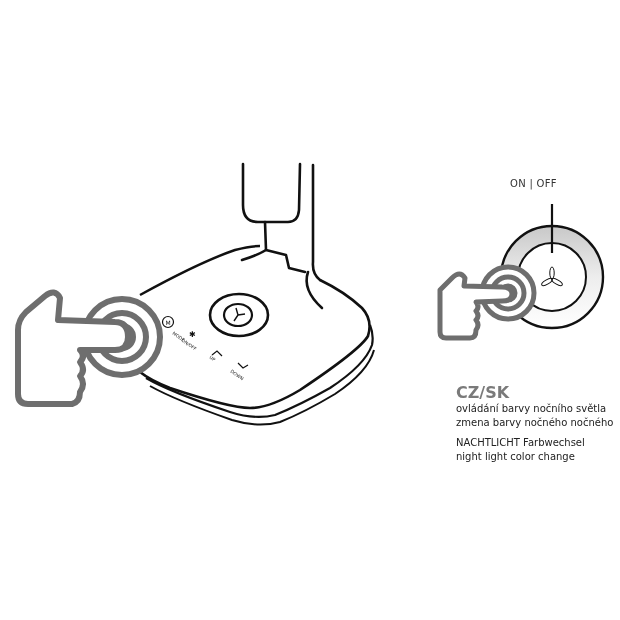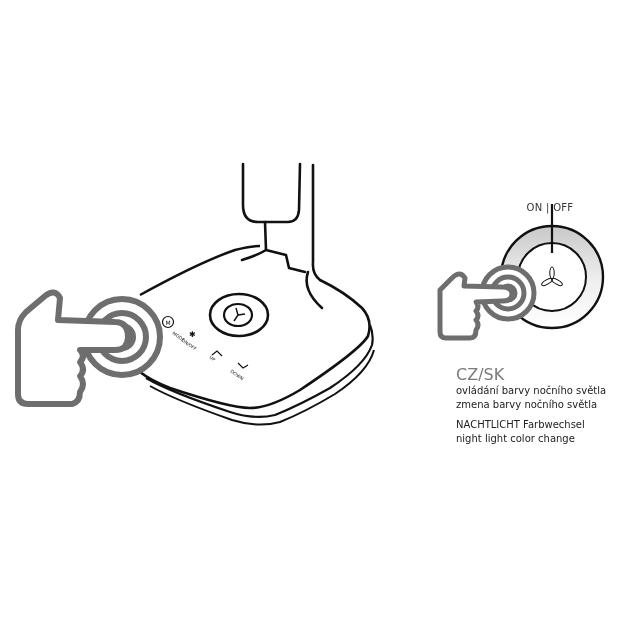--- a/index.html
+++ b/index.html
@@ -1,20 +1,20 @@
 <!DOCTYPE html>
 <html><head>
 <meta charset="utf-8">
 <style>
   html, body { margin:0; padding:0; background:#ffffff; }
   body { width:620px; height:620px; position:relative; overflow:hidden; font-family:"DejaVu Sans", sans-serif; }
   svg.art { position:absolute; left:0; top:0; }
-  .onoff { position:absolute; left:510px; top:178px; width:80px; text-align:center; font-size:10px; color:#333; letter-spacing:0.3px;margin-top:24px; }
+  .onoff { position:absolute; left:510px; top:178px; width:80px; font-size:10px; color:#333; letter-spacing:0.3px; }
   .legend { position:absolute; left:456px; top:366px; color:#222; }
-  .legend .hdr { font-weight:normal; font-size:16px; color:#7a7a7a; line-height:18px; }
+  .legend .hdr { font-weight:bold; font-size:16px; color:#7a7a7a; line-height:18px;margin-top:18px; }
   .legend .ln { font-size:10px; line-height:14px; color:#222; white-space:nowrap; }
   .legend .gap { height:6px; }
   .tiny { font-size:4.5px; fill:#222; font-family:"DejaVu Sans", sans-serif; }
 </style>
 </head>
 <body>
 
 <svg class="art" width="620" height="620" viewBox="0 0 620 620">
   <defs>
     <linearGradient id="ringGrad" x1="0" y1="0" x2="0" y2="1">
@@ -88,17 +88,17 @@
     <circle cx="508" cy="293" r="7"></circle>
     <path d="M440 290 L452 278 Q460 270 465 278 L464 286 L502 287 Q512 287 512 294 Q512 301 502 301 L476 302 Q480 307 476 311 Q480 316 476 320 Q480 325 476 330 Q476 338 470 338 L446 338 Q440 338 440 332 Z" fill="#fff"></path>
   </g>
 </svg>
 
 <div class="onoff">ON | OFF</div>
 
 <div class="legend">
   <div class="hdr">CZ/SK</div>
   <div class="ln">ovládání barvy nočního světla</div>
-  <div class="ln">zmena barvy nočního světla</div>
+  <div class="ln">zmena barvy nočného nočného</div>
   <div class="gap"></div>
   <div class="ln">NACHTLICHT Farbwechsel</div>
   <div class="ln">night light color change</div>
 </div>
 
 </body></html>

